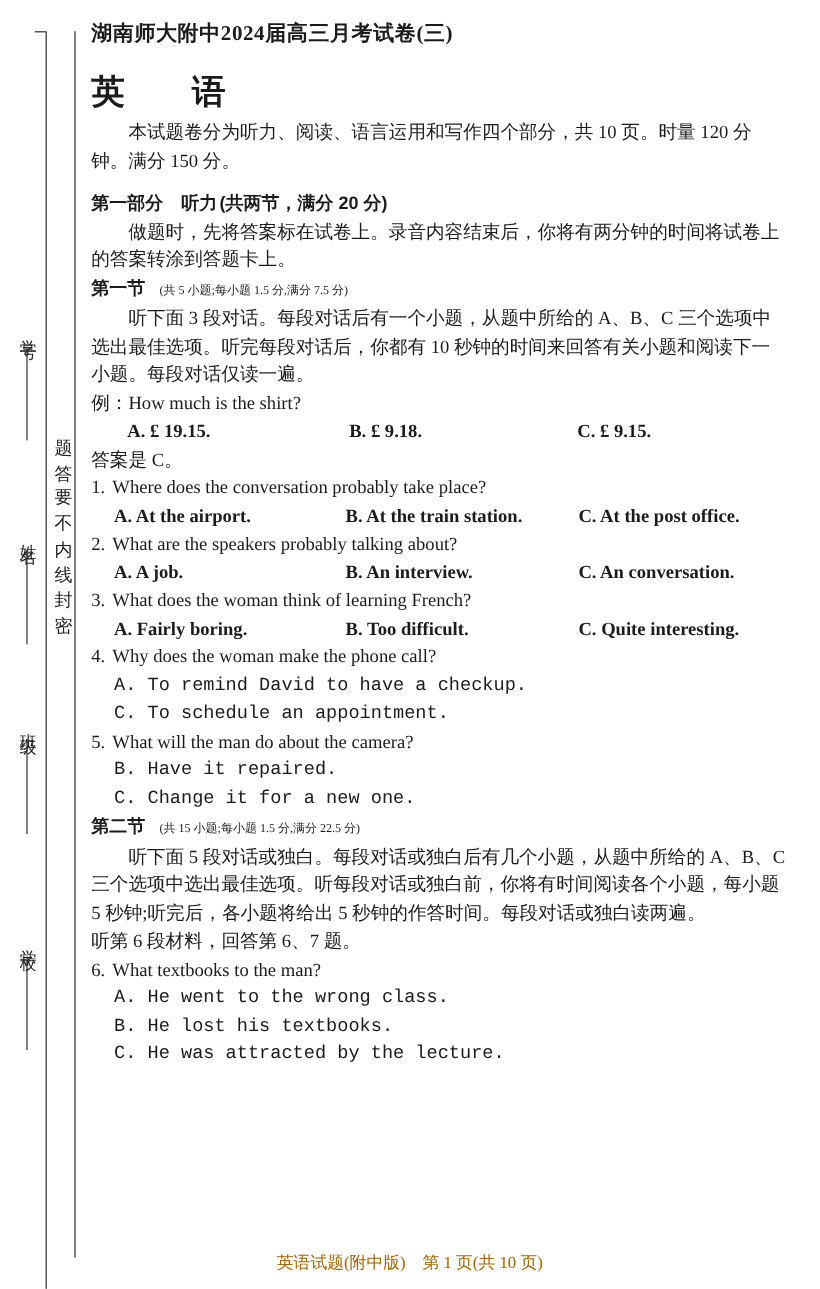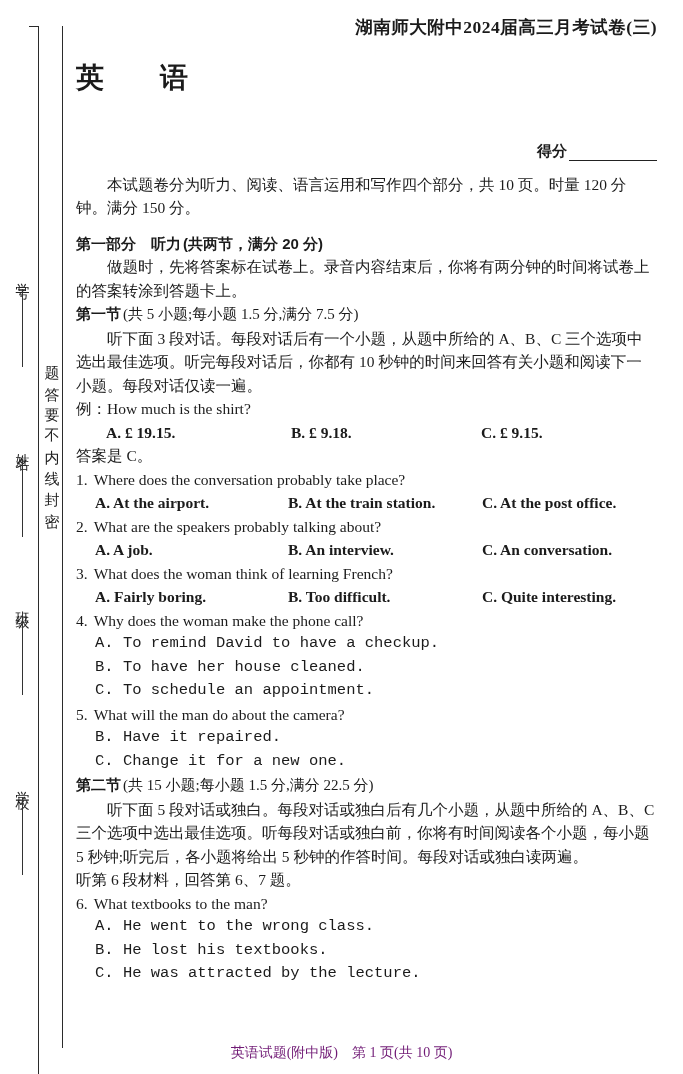--- a/index.html
+++ b/index.html
@@ -33,44 +33,44 @@
     font-size:15px; letter-spacing:21px; color:#222;
   }
 
   
   .content {
     margin-left:62px;
     padding:16px 26px 0 14px;
     font-size:15.5px;
     line-height:23.5px;
   }
-  .header-title { font-size:17.5px; font-weight:700; text-align:right; letter-spacing:0.5px; }
+  .header-title { font-size:17.5px; font-weight:700; text-align:left; letter-spacing:0.5px; }
   .subject-title { font-size:28px; font-weight:700; text-align:left; margin-top:26px; }
 
   .score-row { margin-top:50px; display:flex; justify-content:flex-end; align-items:flex-end;
                font-family:"Liberation Sans","DejaVu Sans",sans-serif; font-weight:700; font-size:15px; }
   .score-line { display:inline-block; width:88px; height:1px; border-bottom:1.5px solid #222; margin-left:2px; margin-bottom:2px; }
 
   .para { }
   .indent { text-indent:2em; }
   .intro { margin-top:10px; }
 
   .part-heading { margin-top:12px; font-family:"Liberation Sans","DejaVu Sans",sans-serif; font-weight:700; font-size:15px; }
   .part-heading .note { margin-left:2px; }
 
   .section-line { }
   .sec-title { font-family:"Liberation Sans","DejaVu Sans",sans-serif; font-weight:700; font-size:15px; }
-  .sec-note { font-size:15px; margin-left:2px; }
+  .sec-note { font-size:10px; margin-left:12px; }
 
   .q-line .q-num { margin-right:6px; }
   .opt-row { display:grid; grid-template-columns:193px 194px 1fr; padding-left:19px;font-weight:bold; }
   .opt-row.example { grid-template-columns:185px 190px 1fr; padding-left:30px; }
   .opt-stack > div { padding-left:19px;font-family:Liberation Mono, monospace; }
 
-  .footer { position:absolute; left:0; right:0; bottom:12px; text-align:center; font-size:14px; color:#701a75; }
+  .footer { position:absolute; left:0; right:0; bottom:12px; text-align:center; font-size:14px; color:#a16207; }
 </style>
 </head>
 <body>
 
 <div class="sheet">
 
   <aside class="seal-area">
     <div class="field field-xuehao">
       <span class="field-label">学号</span>
       <span class="field-blank"></span>
@@ -91,24 +91,20 @@
         <span class="tick"></span>
       </div>
     <div class="rule-inner"></div>
     <div class="seal-chars">题答要不内线封密</div>
   </aside>
 
   <main class="content">
     <h1 class="header-title">湖南师大附中2024届高三月考试卷(三)</h1>
     <h2 class="subject-title">英　　语</h2>
 
-    <div class="score-row">
-      <span>得分</span>
-      <span class="score-line"></span>
-    </div>
 
     <p class="para indent intro">本试题卷分为听力、阅读、语言运用和写作四个部分，共 10 页。时量 120 分钟。满分 150 分。</p>
 
     <p class="part-heading">
       <span>第一部分　听力</span><span class="note">(共两节，满分 20 分)</span>
     </p>
     <p class="para indent">做题时，先将答案标在试卷上。录音内容结束后，你将有两分钟的时间将试卷上的答案转涂到答题卡上。</p>
 
     <p class="section-line">
       <span class="sec-title">第一节</span><span class="sec-note">(共 5 小题;每小题 1.5 分,满分 7.5 分)</span>
@@ -157,21 +153,20 @@
         <span>C. Quite interesting.</span>
       </div>
     </div>
 
     <div class="question">
       <div class="q-line">
         <span class="q-num">4.</span><span>Why does the woman make the phone call?</span>
       </div>
       <div class="opt-stack">
         <div>A. To remind David to have a checkup.</div>
-        <div>B. To have her house cleaned.</div>
         <div>C. To schedule an appointment.</div>
       </div>
     </div>
 
     <div class="question">
       <div class="q-line">
         <span class="q-num">5.</span><span>What will the man do about the camera?</span>
       </div>
       <div class="opt-stack">
         <div>B. Have it repaired.</div>

